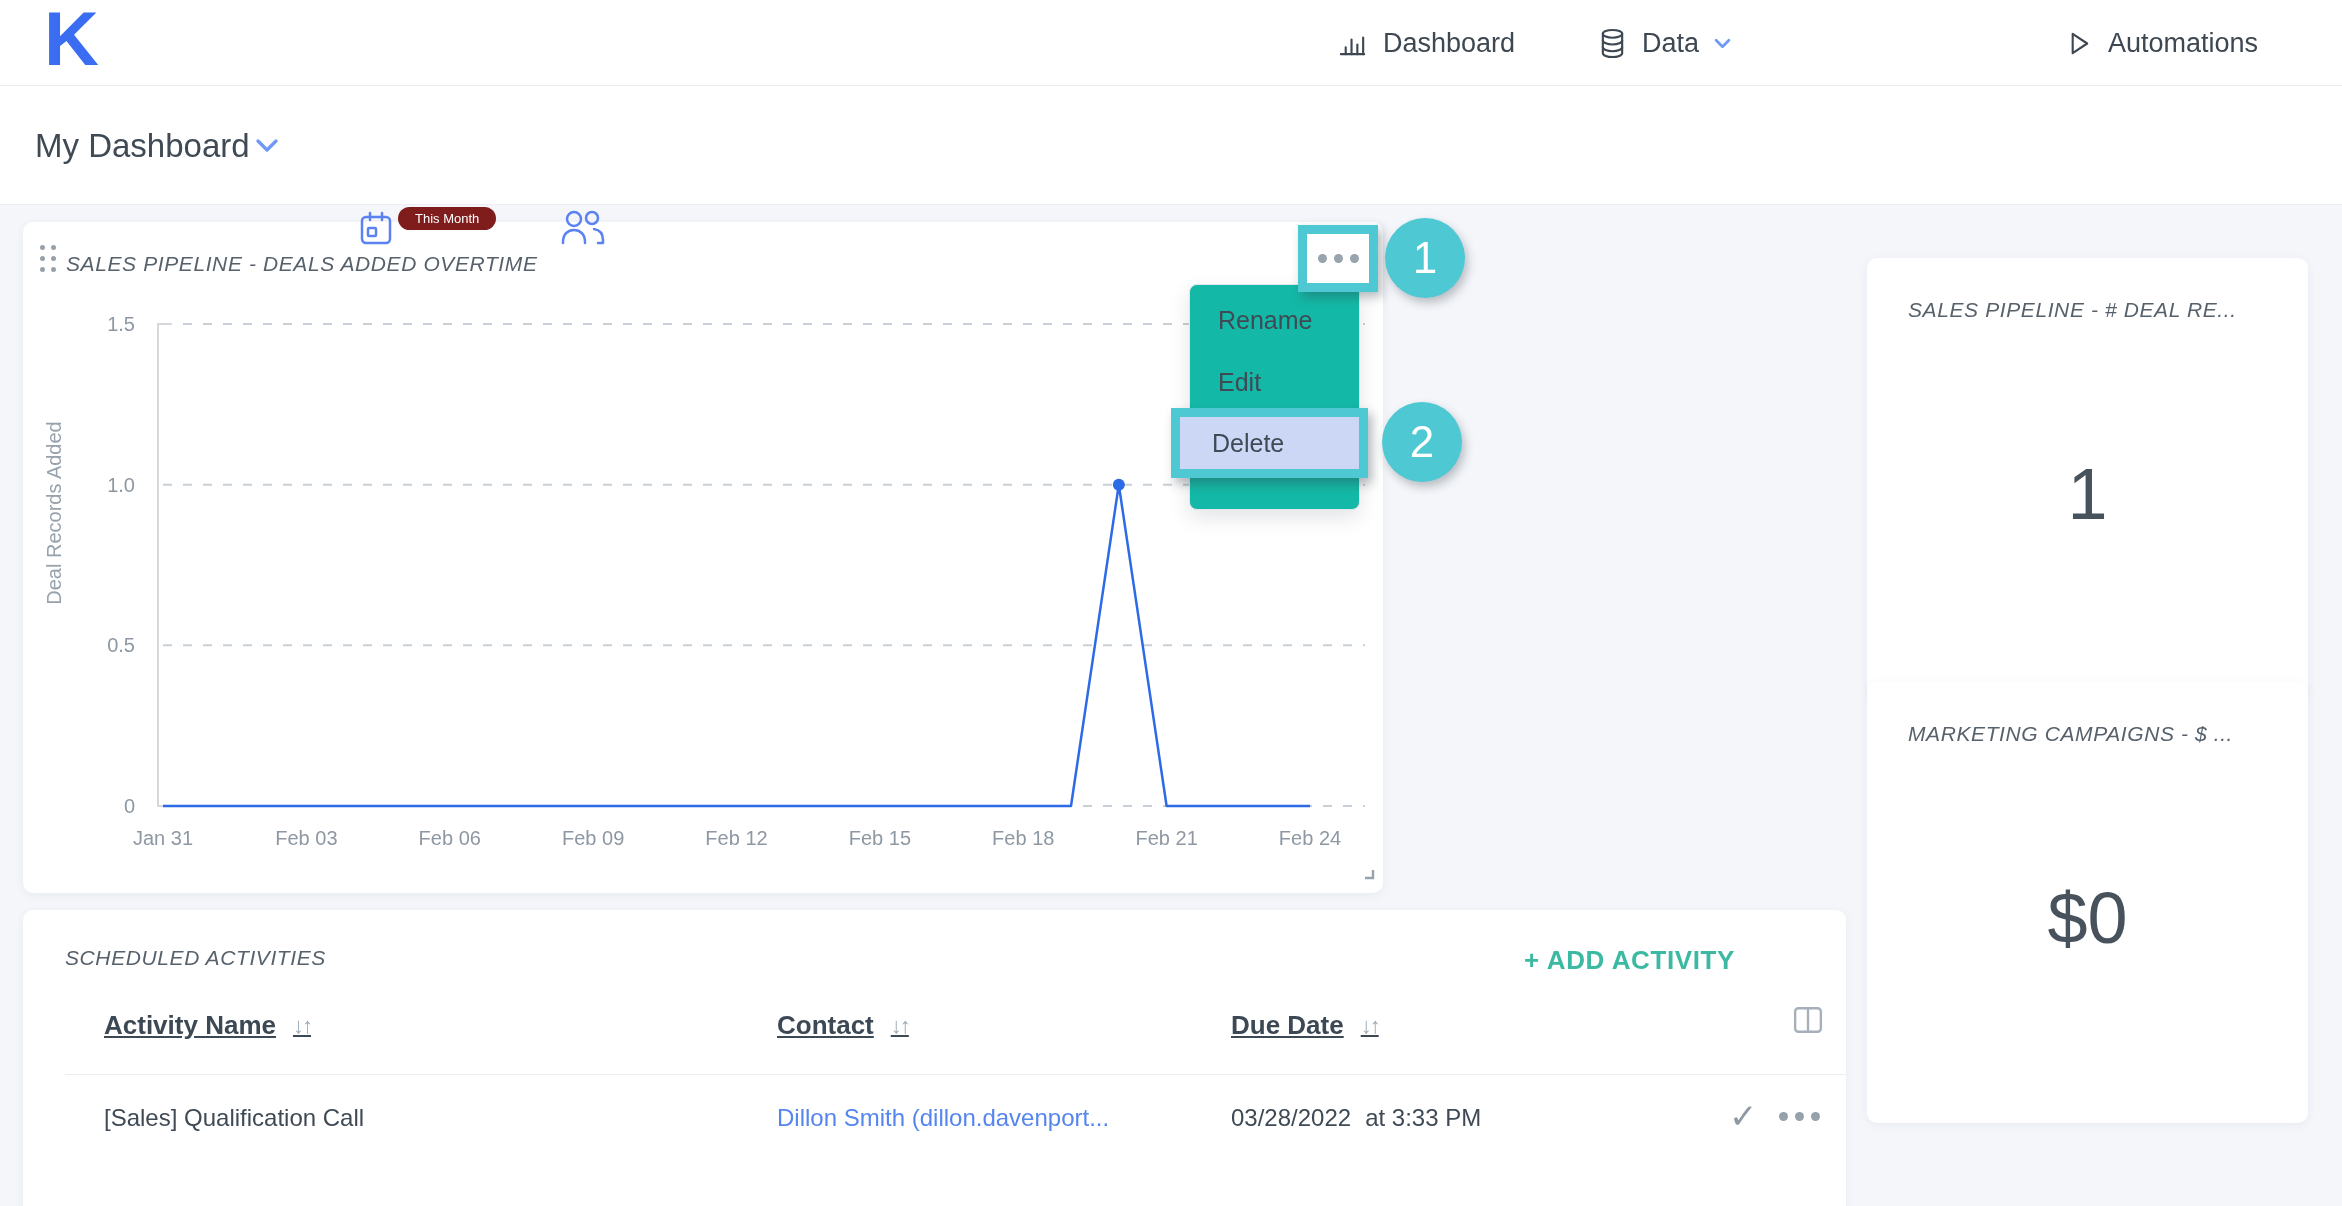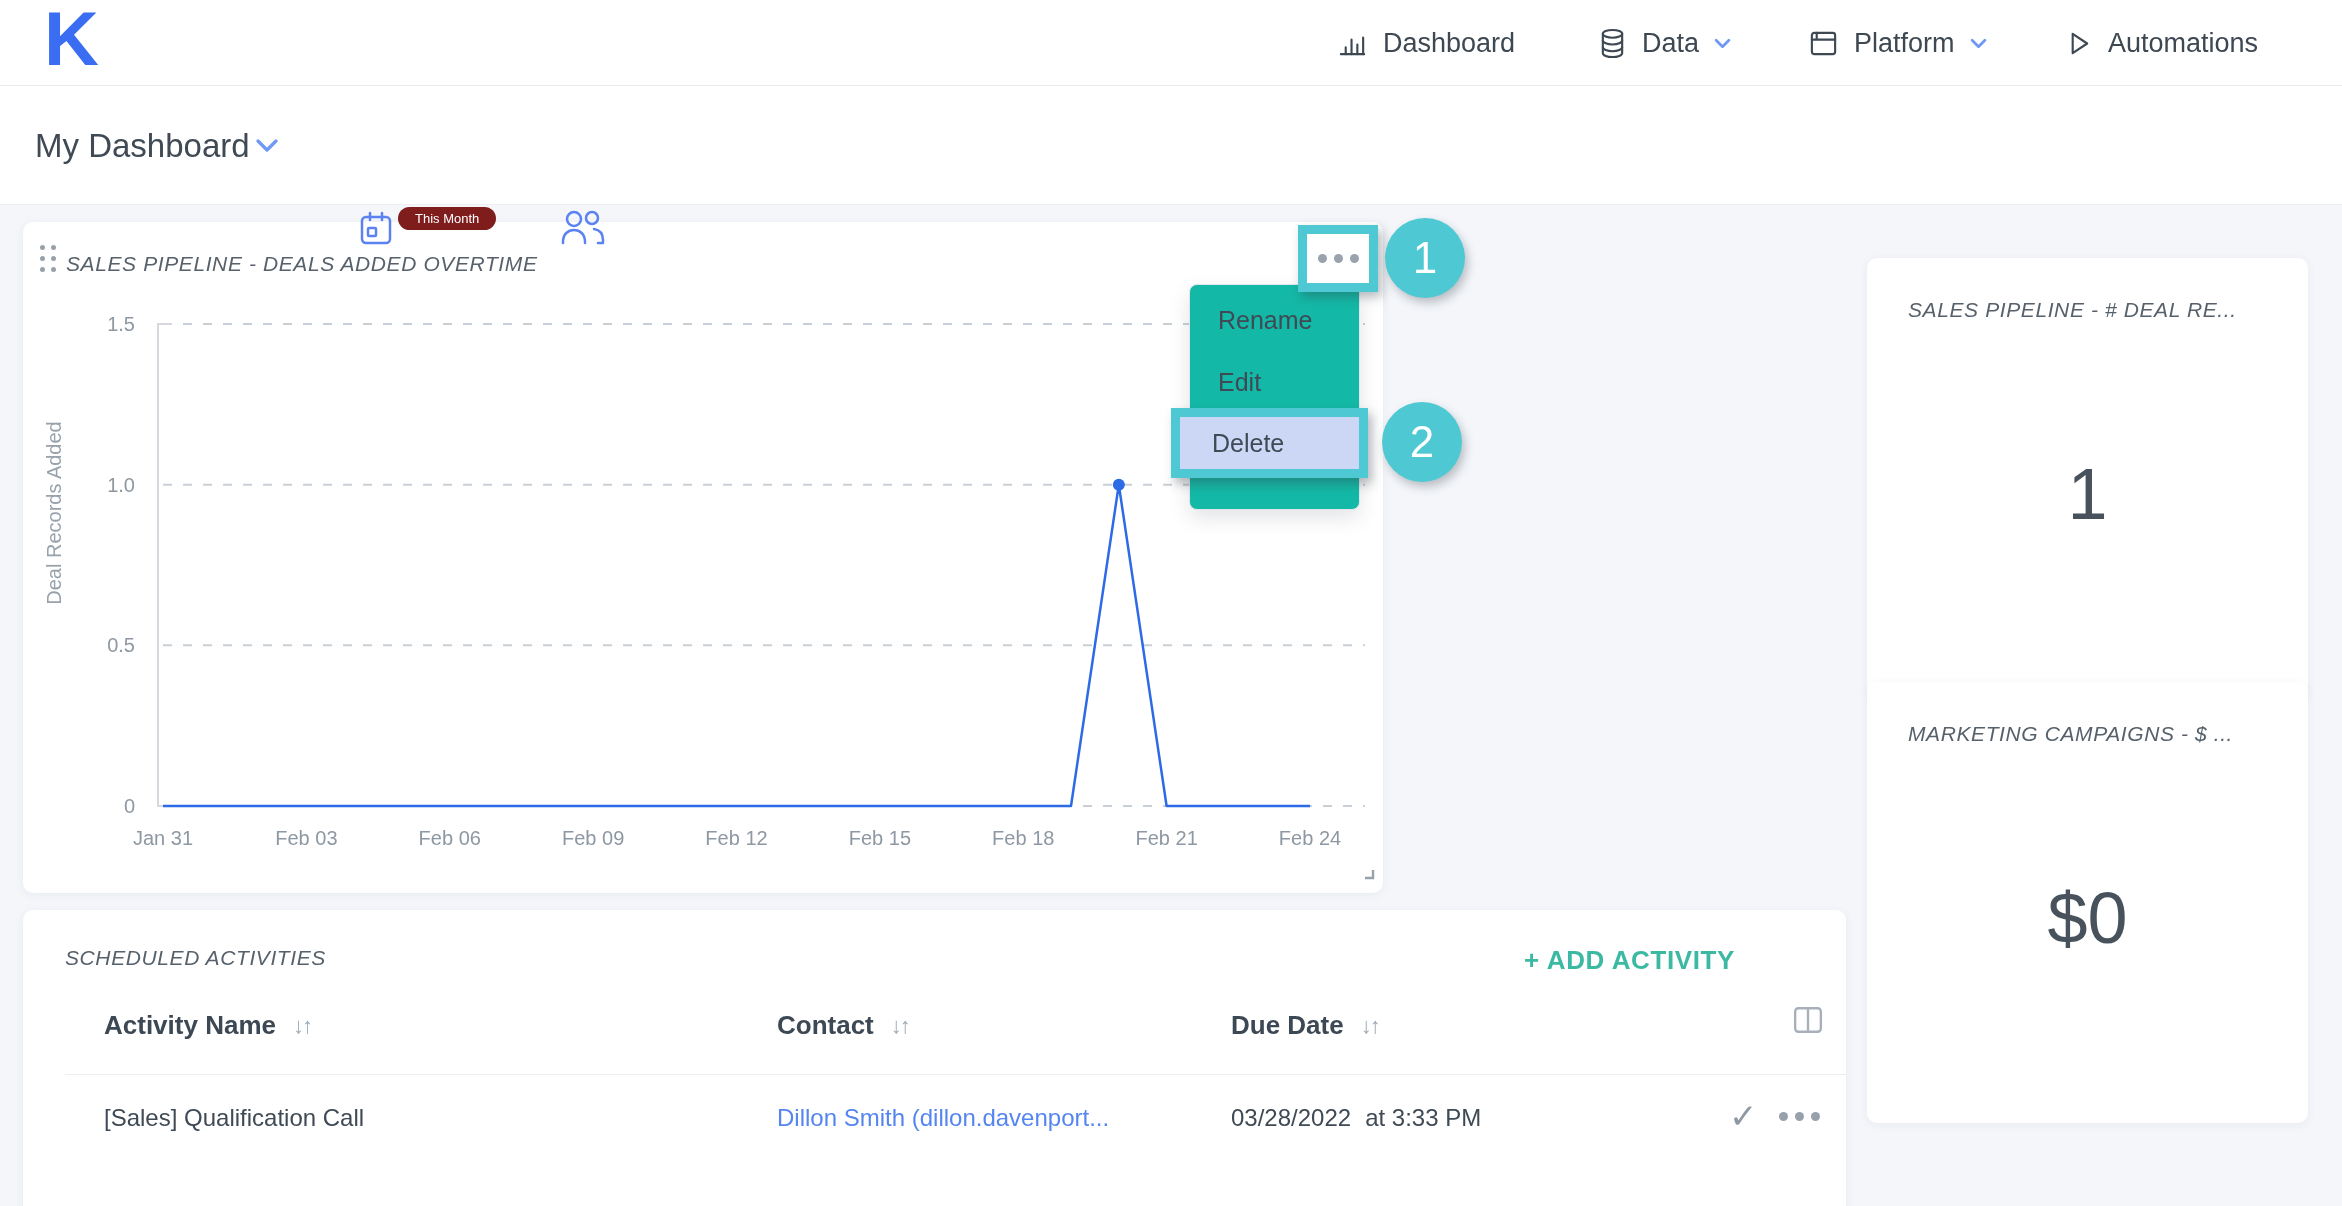--- a/index.html
+++ b/index.html
@@ -76,21 +76,21 @@
   .stat-title { position:absolute; left:41px; top:40px; }
   .stat-value { position:absolute; left:0; top:0; width:100%; height:100%;
     display:flex; align-items:center; justify-content:center;
     font-size:72px; color:#47525c; padding-top:30px; }
 
   
   #act-title { position:absolute; left:42px; top:36px; }
   #add-activity { position:absolute; right:111px; top:35px; color:#3cb9a2;
     font-size:26px; font-weight:bold; letter-spacing:0.6px; cursor:pointer; }
   .th { position:absolute; top:100px; display:flex; align-items:center; gap:17px;
-    font-size:26px; font-weight:bold; color:#3c4854; cursor:pointer; }
+    font-size:26px; font-weight:bold; color:#3c4854; cursor:pointer;text-decoration:underline; }
   .sort { font-size:22px; font-weight:normal; color:#9fadba; letter-spacing:-2px; }
   #col-icon { position:absolute; left:1770px; top:96px; cursor:pointer; }
   #row-divider { position:absolute; left:42px; right:0; top:164px; height:1px; background:#eceef0; }
   .td { position:absolute; top:188px; height:40px; display:flex; align-items:center; font-size:24px; }
   #cell-name { left:81px; color:#3f4a55; }
   #cell-contact { left:754px; color:#5585f0; cursor:pointer; }
   #cell-due { left:1208px; color:#3f4a55; gap:14px; }
   #row-check { position:absolute; left:1706px; top:186px; font-size:34px;
     color:#8f99a3; cursor:pointer; }
   #row-dots { position:absolute; left:1756px; top:202px; cursor:pointer; }
@@ -115,30 +115,20 @@
       <ellipse cx="15" cy="6" rx="10" ry="4"></ellipse>
       <path d="M5 6 v20 c0 2.2 4.5 4 10 4 s10 -1.8 10 -4 V6"></path>
       <path d="M5 13 c0 2.2 4.5 4 10 4 s10 -1.8 10 -4 M5 20 c0 2.2 4.5 4 10 4 s10 -1.8 10 -4"></path>
     </svg>
     <span>Data</span>
     <svg class="chev" viewBox="0 0 16 10" width="17" height="11">
       <path d="M2 2 l6 6 6 -6"></path>
     </svg>
   </div>
 
-  <div class="navitem" style="left:1808px">
-    <svg class="nicon" viewBox="0 0 32 32" width="31" height="31">
-      <rect x="4" y="5" width="24" height="22" rx="2.5"></rect>
-        <path d="M4 12 h24 M9 5 v7"></path>
-    </svg>
-    <span>Platform</span>
-    <svg class="chev" viewBox="0 0 16 10" width="17" height="11">
-      <path d="M2 2 l6 6 6 -6"></path>
-    </svg>
-  </div>
 
   <div class="navitem" style="left:2064px">
     <svg class="nicon" viewBox="0 0 30 30" width="29" height="29">
       <path d="M9 5 l15 10 -15 10 z"></path>
     </svg>
     <span>Automations</span>
   </div>
 </div>
 
 <div id="dashbar">

